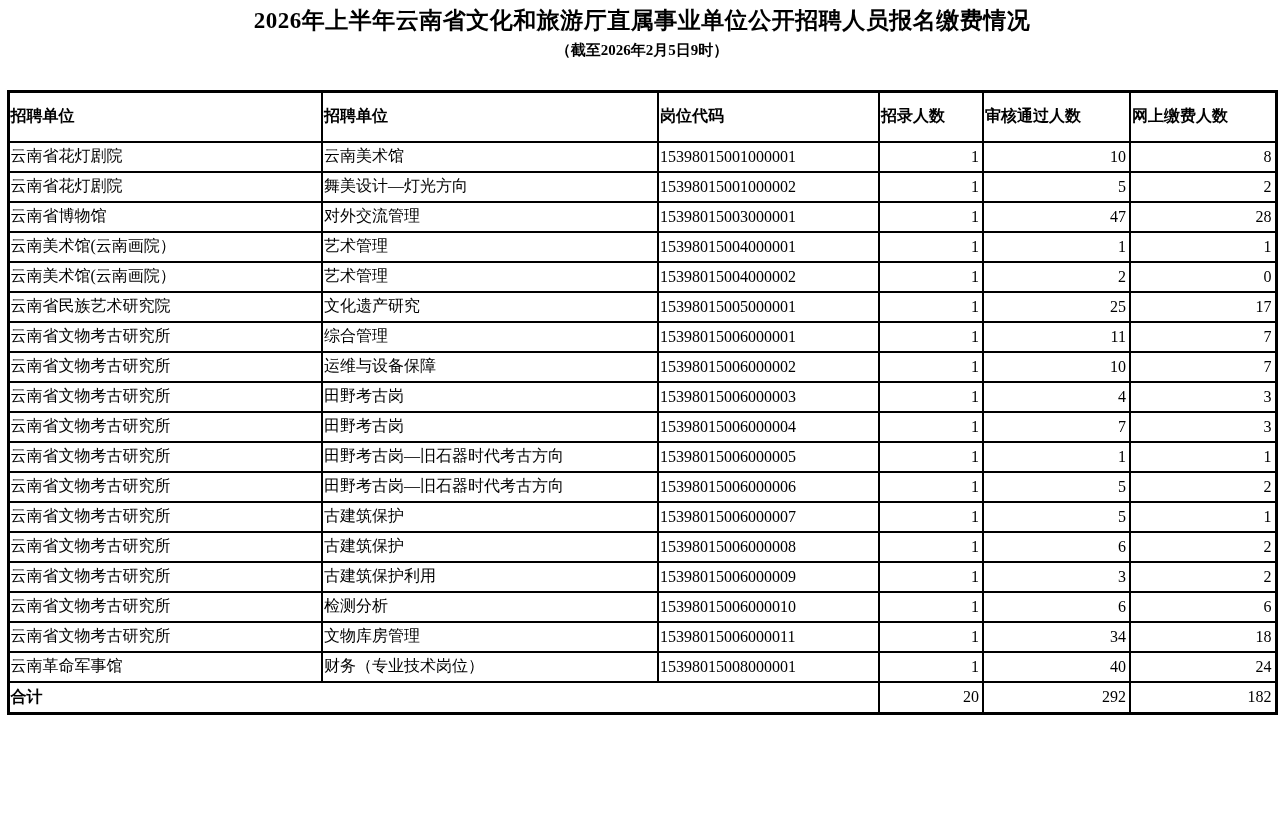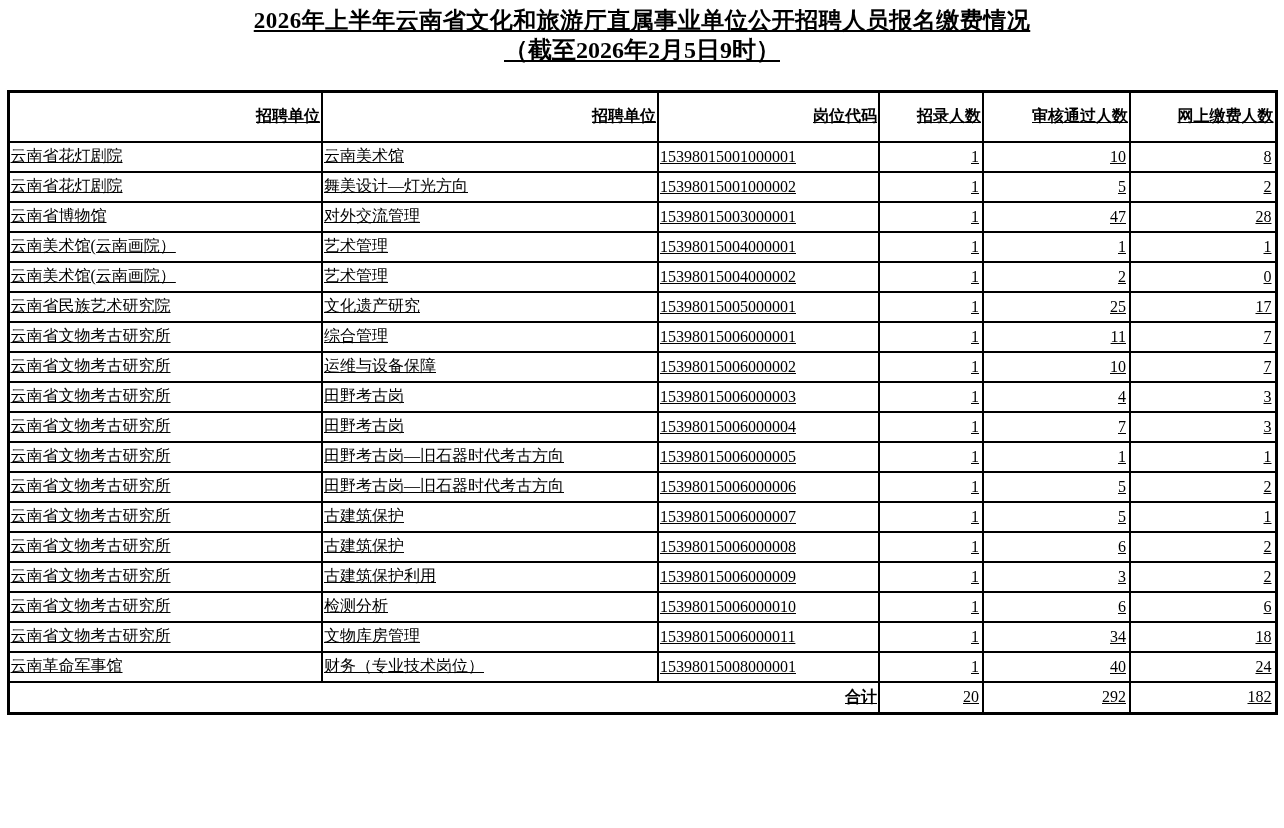--- a/index.html
+++ b/index.html
@@ -10,67 +10,66 @@
     height: 828px;
     overflow: hidden;
     font-family: "Liberation Serif", serif;
     color: #000000;
   }
   .page {
     width: 1284px;
     height: 608px;
     box-sizing: border-box;
     padding-top: 6px;
-    text-decoration: underline;
   }
   .title {
     text-align: center;
     font-size: 23px;
     font-weight: bold;
     line-height: 30px;
     letter-spacing: 0.5px;
   }
   .subtitle {
     text-align: center;
-    font-size: 24px;
+    font-size: 15px;
     font-weight: bold;
     line-height: 28px;
   }
   table.report {
     width: 1268px;
     margin: 26px auto 0 auto;
     border-collapse: collapse;
     table-layout: fixed;
     border: 3px solid #000000;
   }
   table.report th, table.report td {
     border: 2px solid #000000;
     font-size: 16px;
     overflow: hidden;
     white-space: nowrap;
     box-sizing: border-box;
   }
   table.report thead th {
     height: 50px;
     font-weight: bold;
-    text-align: right;
+    text-align: left;
     vertical-align: middle;
   }
   table.report tbody td {
     height: 30px;
     vertical-align: middle;
   }
   td.c { text-align: left; }
   td.r { text-align: right; padding-right: 3px; }
   tr.total-row td {
     height: 32px;
     vertical-align: middle;
   }
   tr.total-row td.label {
-    text-align: right;
+    text-align: left;
     font-weight: bold;
   }
 </style>
 </head>
 <body>
 
 <div class="page">
   <div class="title">2026年上半年云南省文化和旅游厅直属事业单位公开招聘人员报名缴费情况</div>
   <div class="subtitle">（截至2026年2月5日9时）</div>
 

